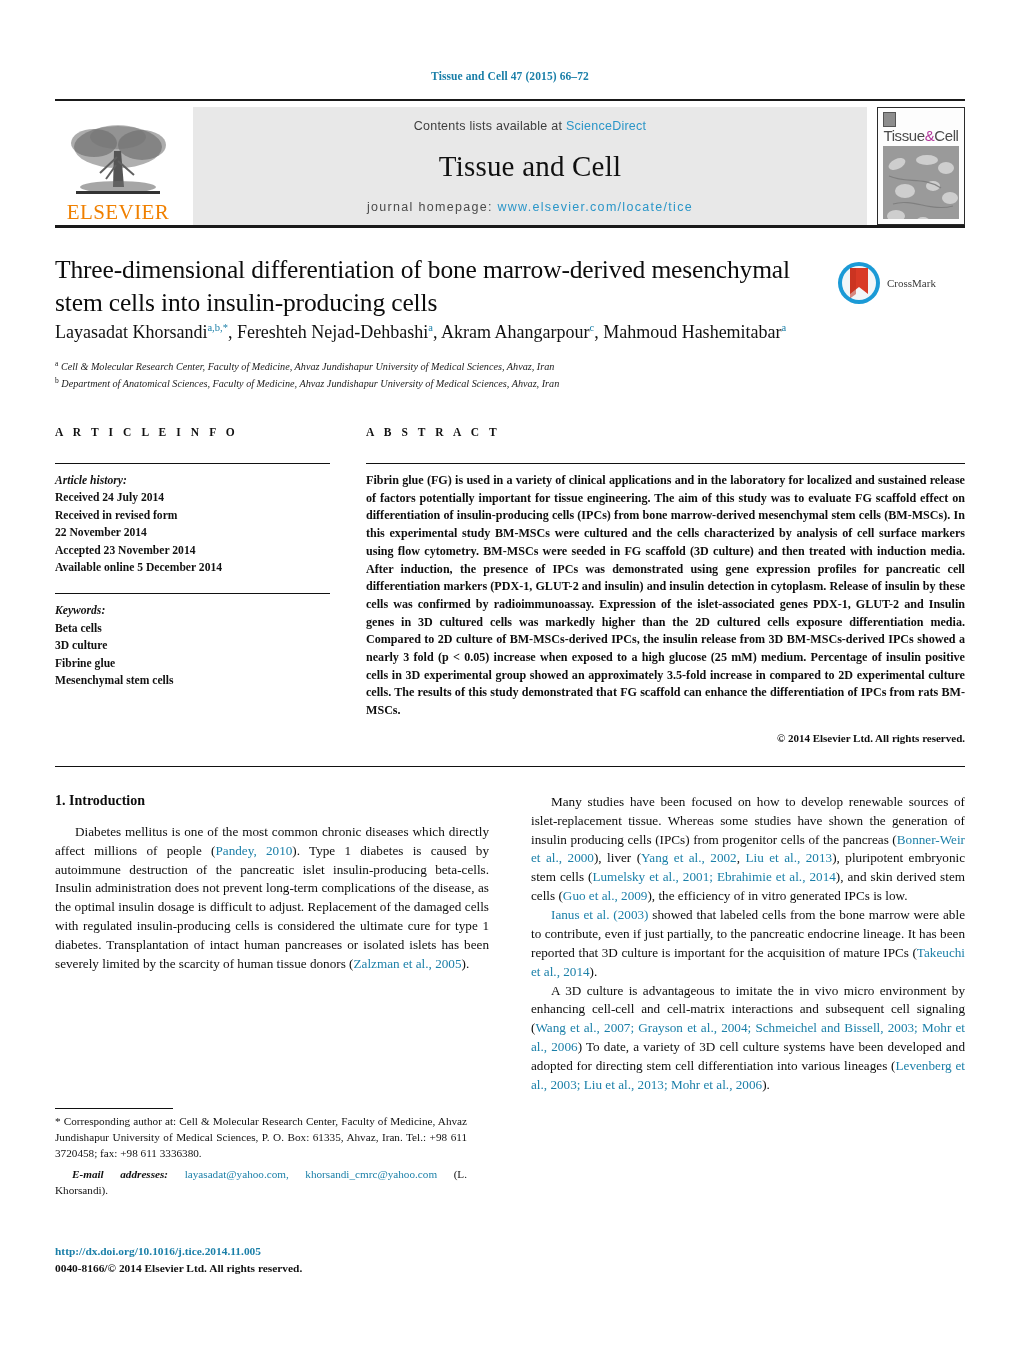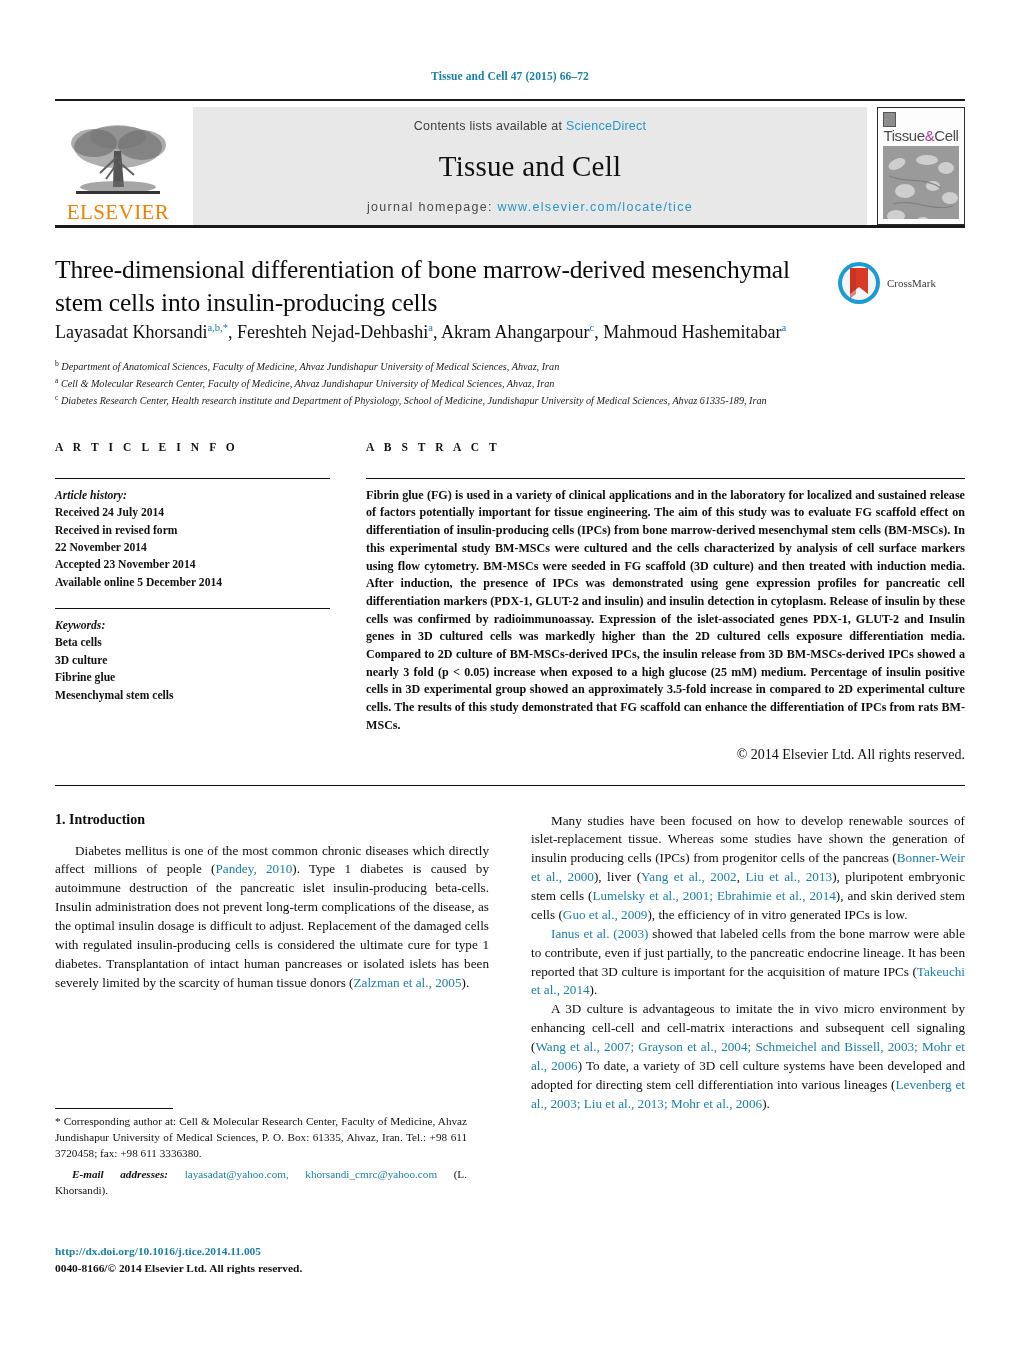--- a/index.html
+++ b/index.html
@@ -210,22 +210,22 @@
     font-family: "Liberation Serif", serif;
     font-size: 12.1px;
     line-height: 1.465;
     text-align: justify;
     color: #0e0e0e;
     font-weight: bold;
   }
   .copyright {
     text-align: right;
     font-family: "Liberation Serif", serif;
-    font-weight: normal;
-    font-size: 14px;
+    font-weight: bold;
+    font-size: 11px;
     margin-top: 12px;
     color: #0e0e0e;
   }
 
   .rule-afterabs {
     margin: 22px 55px 0 55px;
     border-top: 1px solid #111;
   }
 
   
@@ -361,23 +361,22 @@
         <path d="M13 7 h6 v26 l-6 4.6 Z" fill="#c02f1d" opacity="0.55"></path>
       </svg>
       <span class="crossmark-label">CrossMark</span>
     </div>
 
     <h1 class="article-title">Three-dimensional differentiation of bone marrow-derived mesenchymal stem cells into insulin-producing cells</h1>
 
     <div class="authors"><span>Layasadat Khorsandi</span><sup>a,b,</sup><sup class="star">*</sup>, <span>Fereshteh Nejad-Dehbashi</span><sup>a</sup>, <span>Akram Ahangarpour</span><sup>c</sup>, <span>Mahmoud Hashemitabar</span><sup>a</sup></div>
 
     <div class="affils">
+        <div><sup>a</sup> Cell &amp; Molecular Research Center, Faculty of Medicine, Ahvaz Jundishapur University of Medical Sciences, Ahvaz, Iran</div>
         <div><sup>b</sup> Department of Anatomical Sciences, Faculty of Medicine, Ahvaz Jundishapur University of Medical Sciences, Ahvaz, Iran</div>
-        <div><sup>a</sup> Cell &amp; Molecular Research Center, Faculty of Medicine, Ahvaz Jundishapur University of Medical Sciences, Ahvaz, Iran</div>
-        <div><sup>c</sup> Diabetes Research Center, Health research institute and Department of Physiology, School of Medicine, Jundishapur University of Medical Sciences, Ahvaz 61335-189, Iran</div>
       </div>
   </div>
 
   <div class="infoabs">
 
     <div class="colinfo">
       <div class="sechead">A R T I C L E   I N F O</div>
       <div class="hr-thin"></div>
       <div class="info-group">
         <div class="it">Article history:</div>

